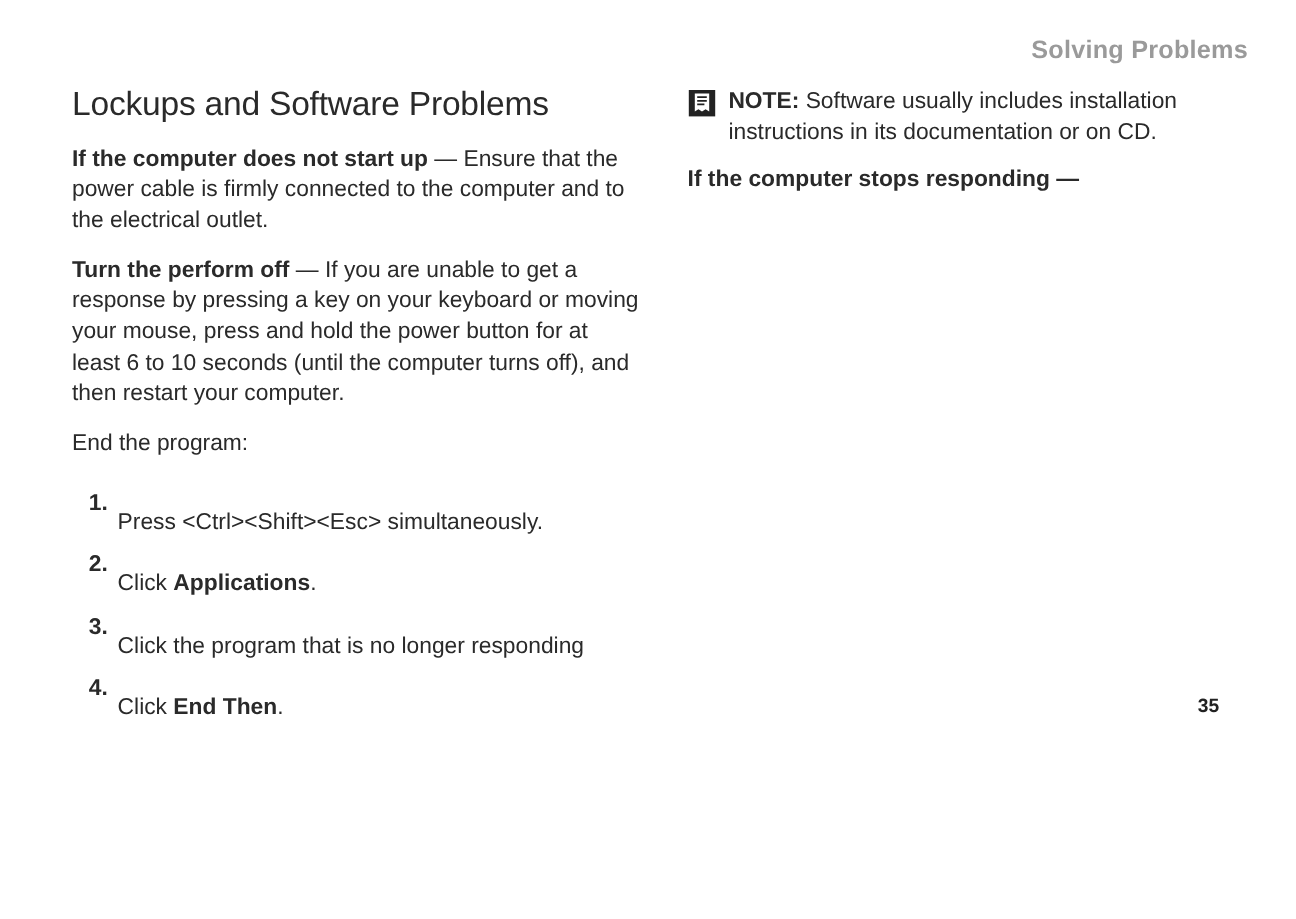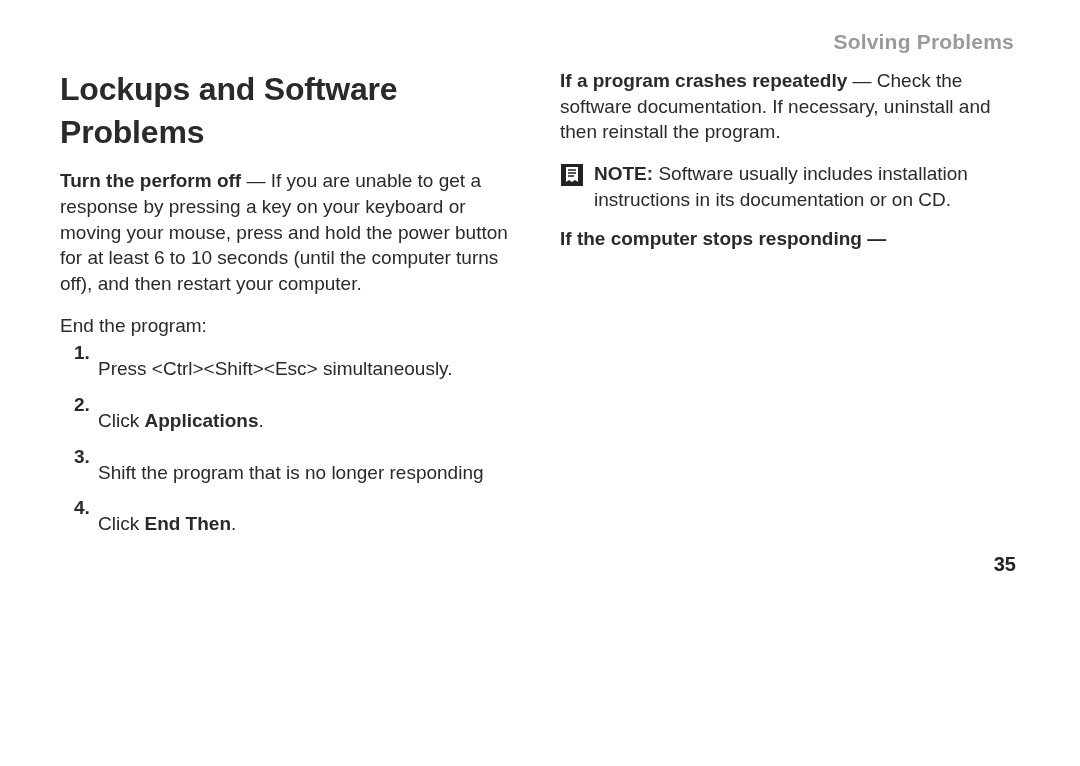--- a/index.html
+++ b/index.html
@@ -10,21 +10,21 @@
     color: #222;
     width: 1080px;
     height: 766px;
     box-sizing: border-box;
   }
   .page {
     position: relative;
     width: 1080px;
     height: 618px;
     box-sizing: border-box;
-    padding: 30px 60px 40px 60px;
+    padding: 30px 34px 40px 60px;
   }
   .header {
     text-align: right;
     color: #9a9a9a;
     font-weight: bold;
     font-size: 21px;
     margin-bottom: 14px;
     padding-right: 6px;
     letter-spacing: 0.2px;
   }
@@ -32,22 +32,22 @@
     display: flex;
     gap: 40px;
   }
   .col {
     flex: 1;
     font-size: 19px;
     line-height: 1.35;
     color: #2a2a2a;
   }
   h1.title {
-    font-size: 32px;
-    font-weight: bold;
+    font-size: 28px;
+    font-weight: normal;
     margin: 0 0 14px 0;
     letter-spacing: -0.2px;
   }
   .para {
     margin: 0 0 16px 0;
   }
   .bold { font-weight: bold; }
   ol.steps {
     list-style: none;
     padding: 0;
@@ -73,77 +73,77 @@
   .callout .icon {
     width: 24px;
     height: 24px;
     flex: 0 0 24px;
     margin-top: 2px;
   }
   .callout .text { flex: 1; }
   .pagenum {
     position: absolute;
     right: 64px;
-    bottom: 42px;
+    bottom: 20px;
     font-weight: bold;
-    font-size: 20px;
+    font-size: 16px;
   }
 </style>
 </head>
 <body>
 
 <div class="page">
 
   <div class="header">
     <span>Solving Problems</span>
   </div>
 
   <div class="columns">
 
     <div class="col">
 
       <h1 class="title">Lockups and Software Problems</h1>
 
+      <p class="para">
+        <span class="bold">If the computer does not start up</span><span> — Ensure that the power cable is firmly connected to the computer and to the electrical outlet.</span>
+      </p>
 
       <p class="para">
         <span class="bold">Turn the perform off</span><span> — If you are unable to get a response by pressing a key on your keyboard or moving your mouse, press and hold the power button for at least 6 to 10 seconds (until the computer turns off), and then restart your computer.</span>
       </p>
 
-      <p class="para" style="margin-bottom:2px;">End the program:</p>
+      <p class="para" style="margin-bottom:24px;">End the program:</p>
 
       <ol class="steps">
         <li>
           <span class="num">1.</span>
           <span class="body">Press &lt;Ctrl&gt;&lt;Shift&gt;&lt;Esc&gt; simultaneously.</span>
         </li>
         <li>
           <span class="num">2.</span>
           <span class="body">
             <span>Click </span><span class="bold">Applications</span><span>.</span>
           </span>
         </li>
         <li>
           <span class="num">3.</span>
-          <span class="body">Shift the program that is no longer responding</span>
+          <span class="body">Click the program that is no longer responding</span>
         </li>
         <li>
           <span class="num">4.</span>
           <span class="body">
             <span>Click </span><span class="bold">End Then</span><span>.</span>
           </span>
         </li>
       </ol>
 
     </div>
 
     <div class="col">
 
-      <p class="para">
-        <span class="bold">If a program crashes repeatedly</span><span> — Check the software documentation. If necessary, uninstall and then reinstall the program.</span>
-      </p>
 
       <div class="callout">
         <span class="icon">
           <svg viewBox="0 0 24 24" width="24" height="24">
             <rect x="1" y="1" width="22" height="22" fill="#222"></rect>
             <path d="M6 4 L18 4 L18 19 L15 17 L12 19 L9 17 L6 19 Z" fill="#fff"></path>
             <path d="M8 7 L16 7 M8 10 L16 10 M8 13 L14 13" stroke="#222" stroke-width="1.4" fill="none"></path>
           </svg>
         </span>
         <span class="text">

